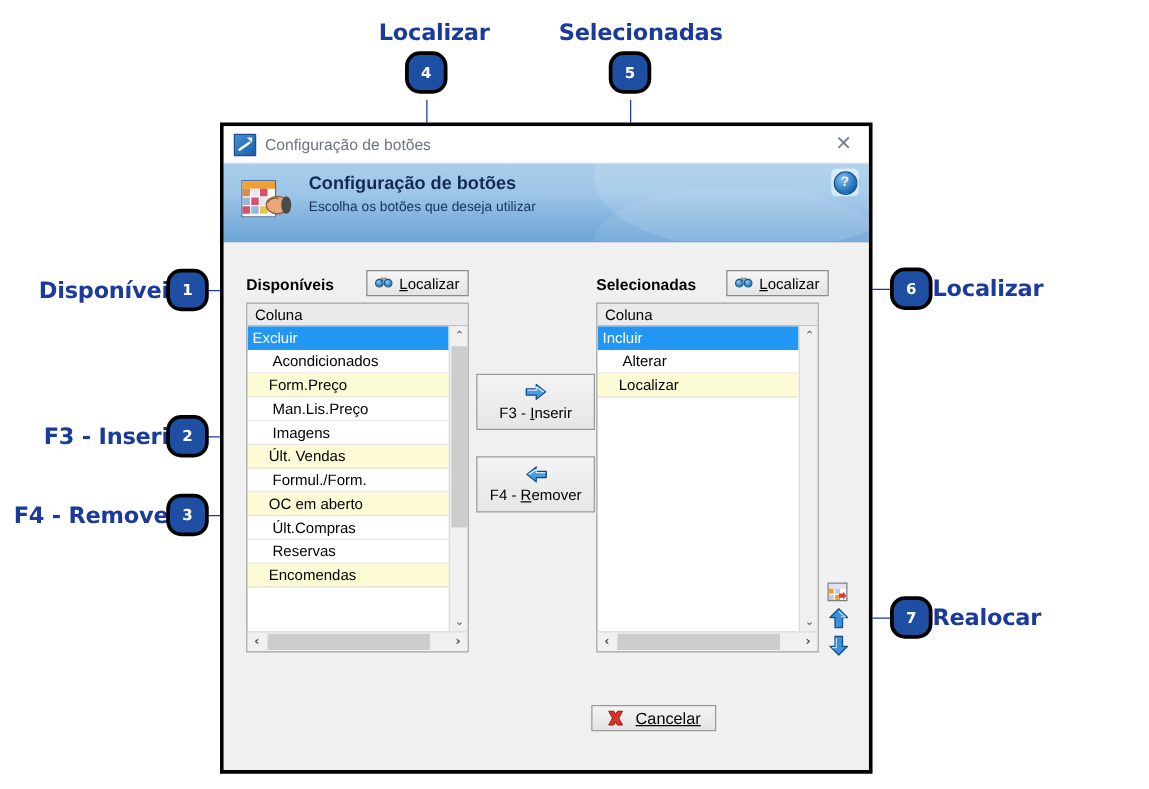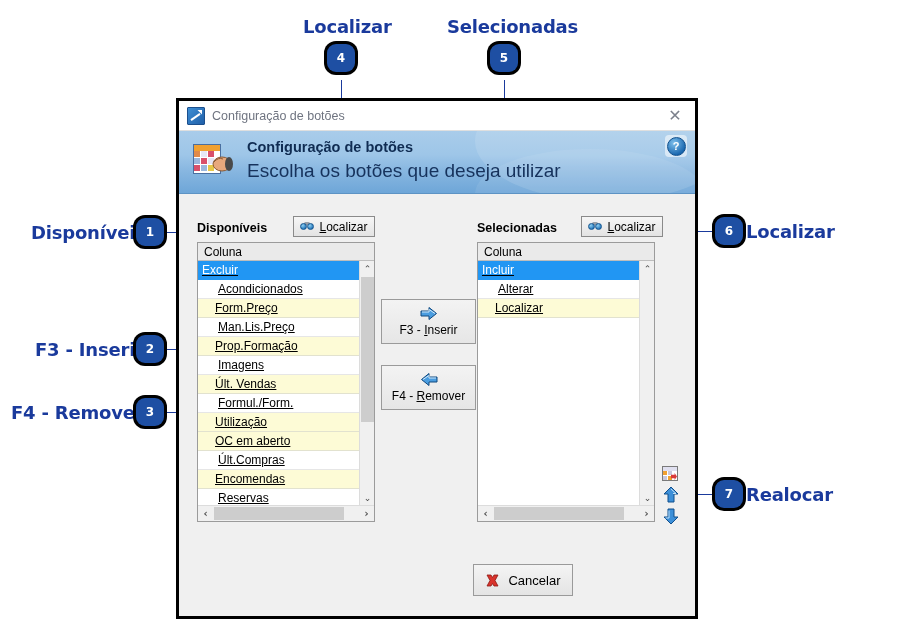--- a/index.html
+++ b/index.html
@@ -123,21 +123,21 @@
   .hdr-text{
     position:absolute;left:68px;top:8px;
     color:#0c2a4e;
   }
   .hdr-title{
     font-size:14.5px;font-weight:bold;
     font-family:"Liberation Sans", sans-serif;
     color:#102c52;
   }
   .hdr-sub{
-    font-size:19px;margin-top:5px;
+    font-size:11px;margin-top:5px;
     font-family:"Liberation Sans", sans-serif;
     color:#16325c;
   }
   .help-btn{
     position:absolute;right:8px;top:4px;
     width:22px;height:22px;border-radius:4px;
     background:rgba(255,255,255,0.55);
     display:flex;align-items:center;justify-content:center;
   }
   .help-circ{
@@ -204,21 +204,21 @@
     height:18px;
     background:#eaeaea;
     border-bottom:1px solid #bdbdbd;
     font-size:12px;
     display:flex;align-items:center;
     padding-left:6px;
     box-sizing:border-box;
     color:#000;
     font-family:"Liberation Sans", sans-serif;
   }
-  .rows{position:absolute;top:18px;left:0;right:15px;bottom:16px;overflow:hidden;text-decoration:underline;}
+  .rows{position:absolute;top:18px;left:0;right:15px;bottom:16px;overflow:hidden;}
   .row{
     height:19px;
     font-size:12px;
     display:flex;align-items:center;
     padding-left:4px;
     box-sizing:border-box;
     border-bottom:1px solid #e2e2cf;
     color:#000;
     font-family:"Liberation Sans", sans-serif;
     white-space:nowrap;
@@ -284,28 +284,29 @@
   .rl-grid{
     position:relative;width:16px;height:15px;
     background:#ffffff;border:1px solid #7a7a7a;box-sizing:border-box;
     overflow:hidden;
   }
   .rl-grid i{position:absolute;display:block;}
 
   
   .foot-btn{
     position:absolute;
-    height:32px;
+    height:21px;
     border:1px solid #9a9a9a;
     background:linear-gradient(to bottom,#f4f4f4,#e4e4e4);
     box-sizing:border-box;
     display:flex;align-items:center;justify-content:center;
     gap:8px;font-size:13px;
     font-family:"Liberation Sans", sans-serif;
     color:#000;
+    text-decoration:underline;
   }
   .x-ico{
     width:15px;height:15px;position:relative;flex:none;
   }
   .chk-ico{width:17px;height:15px;position:relative;flex:none;}
 </style>
 </head>
 <body>
 
 <div class="leader v" style="left:341px;top:80px;height:150px;"></div>
@@ -392,29 +393,27 @@
     </div>
 
     <div class="listbox" style="left:18px;top:48px;width:178px;height:280px;">
       <div class="lb-inner">
         <div class="lb-head">Coluna</div>
         <div class="rows" id="left-rows">
             <div class="row sel">Excluir</div>
             <div class="row white">Acondicionados</div>
             <div class="row yellow">Form.Preço</div>
             <div class="row white">Man.Lis.Preço</div>
-            <div class="row yellow">Prop.Formação</div>
             <div class="row white">Imagens</div>
             <div class="row yellow">Últ. Vendas</div>
             <div class="row white">Formul./Form.</div>
-            <div class="row yellow">Utilização</div>
             <div class="row yellow">OC em aberto</div>
             <div class="row white">Últ.Compras</div>
+            <div class="row white">Reservas</div>
             <div class="row yellow">Encomendas</div>
-            <div class="row white">Reservas</div>
           </div>
         <div class="vscroll">
           <div class="vs-arrow up">⌃</div>
           <div class="vs-thumb" style="top:16px;height:145px;"></div>
           <div class="vs-arrow down">⌄</div>
         </div>
         <div class="hscroll">
           <div class="hs-arrow left">‹</div>
           <div class="hs-thumb"></div>
           <div class="hs-arrow right">›</div>

